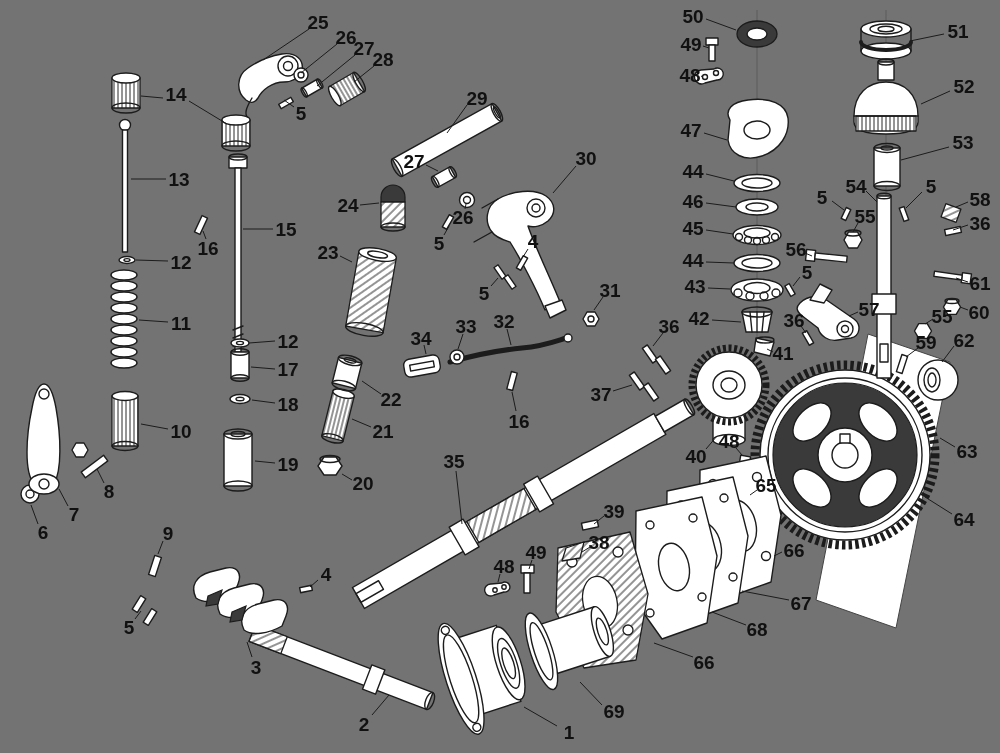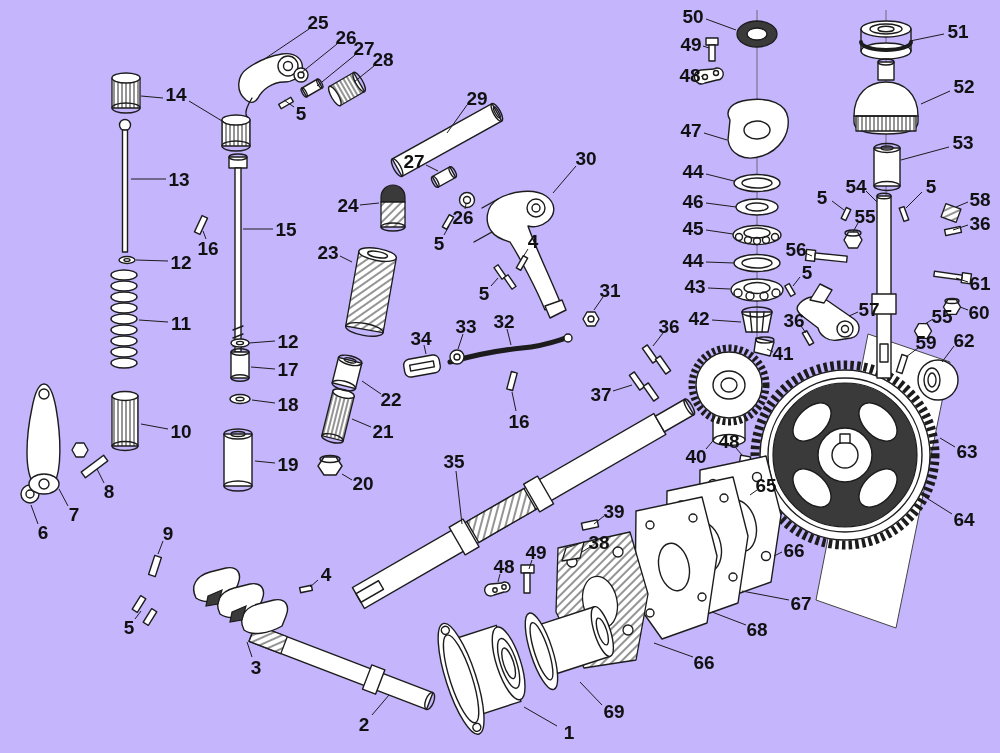--- a/index.html
+++ b/index.html
@@ -1,16 +1,16 @@
 <!DOCTYPE html>
 <html><head>
 <meta charset="utf-8">
 <style>
   html,body{margin:0;padding:0;background:#fff;}
-  .stage{position:relative;width:1000px;height:753px;background:#c4b5fd;overflow:hidden;
+  .stage{position:relative;width:1000px;height:753px;background:#737373;overflow:hidden;
          font-family:"Liberation Sans",sans-serif;}
   svg{position:absolute;left:0;top:0;}
   .p{stroke:#1c1c1c;stroke-width:1.4;fill:none;stroke-linejoin:round;stroke-linecap:round;}
   .pf{fill:#fff;}
   .ps{stroke:#1c1c1c;stroke-width:1.3;stroke-linejoin:round;}
   .pd{fill:#3a3a3a;stroke:#1c1c1c;stroke-width:1.2;}
   .thin{stroke:#555;stroke-width:0.8;fill:none;}
   .teeth{fill:none;stroke:#1c1c1c;stroke-dasharray:3.5 3.2;}
   .leader{stroke:#1c1c1c;stroke-width:1;}
   .callout{font-family:"Liberation Sans",sans-serif;font-size:19px;font-weight:600;

